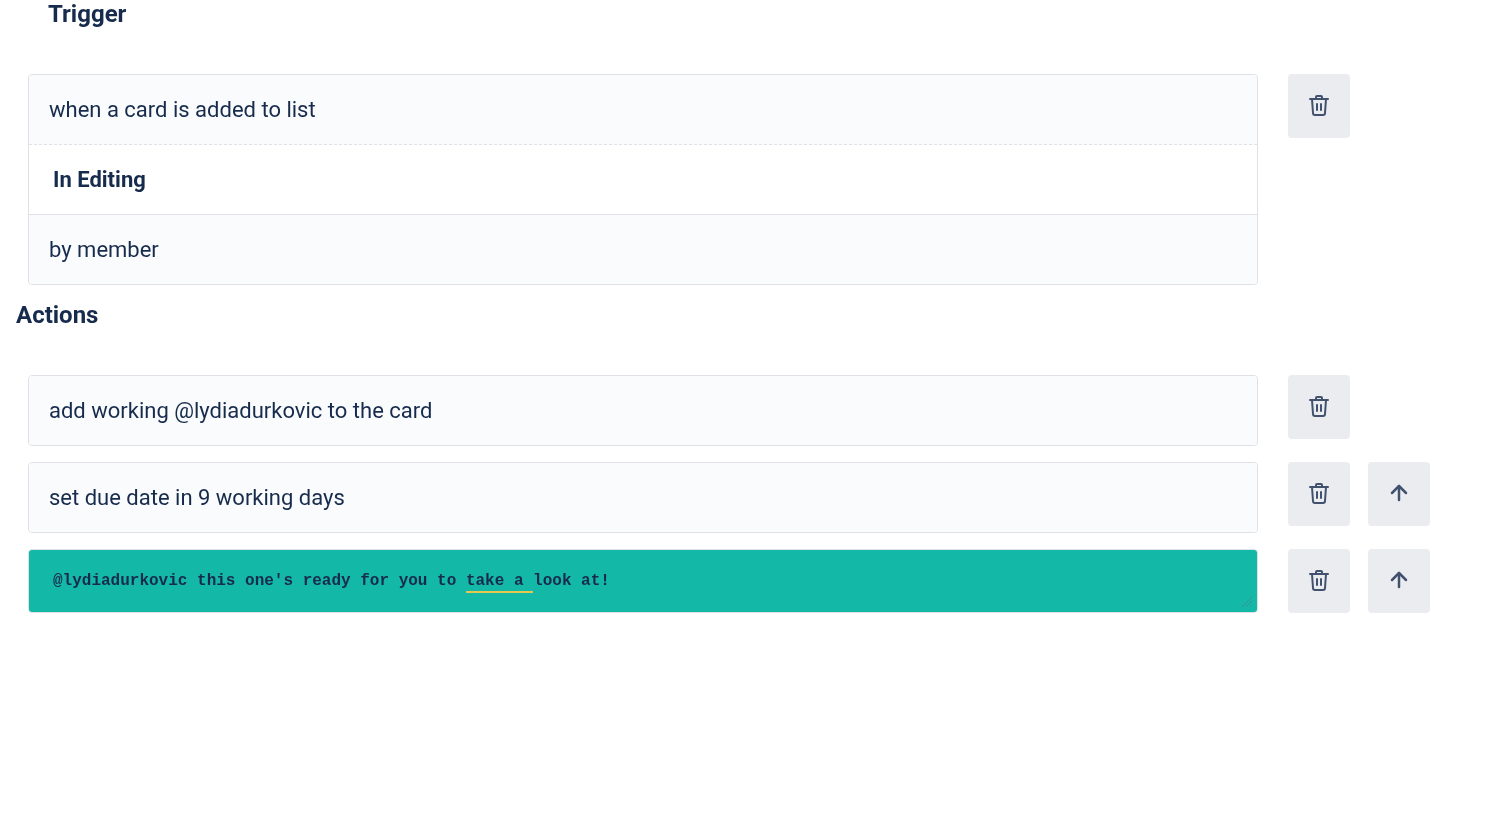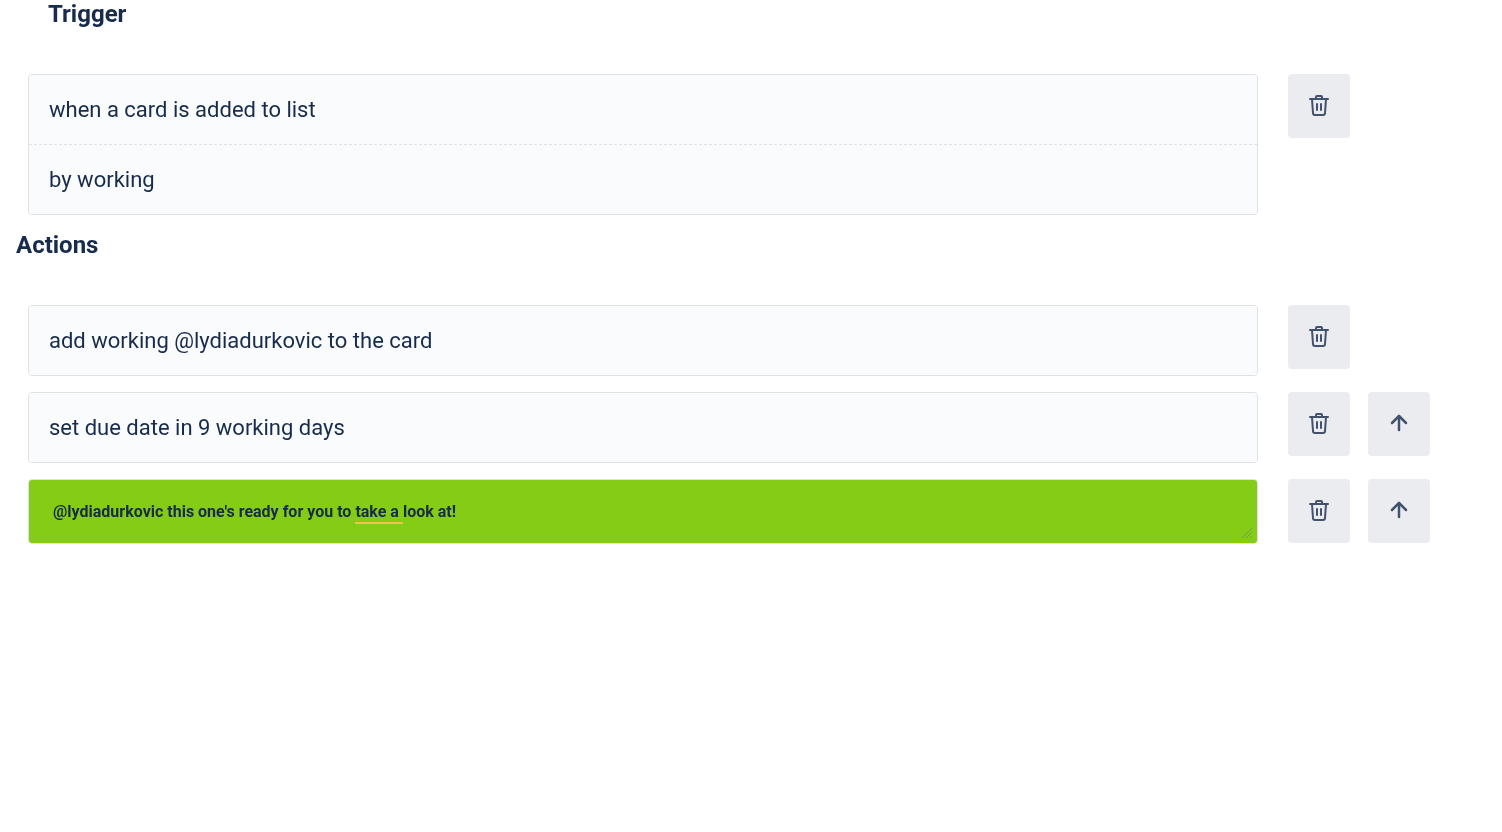--- a/index.html
+++ b/index.html
@@ -41,25 +41,26 @@
       border-bottom: 1px dashed #dfe1e6;
     }
     .block-segment:last-child { border-bottom: none; }
     .block-segment.solid-divider { border-bottom-style: solid; }
     .block-segment-white {
       background: #ffffff;
       font-weight: 700;
       padding-left: 24px;
     }
     .block-segment-textarea {
-      background: #84cc16;
+      background: #14b8a6;
       font-weight: 700;
       padding: 22px 20px 22px 24px;
       position: relative;
       resize: both;
+      font-family: Liberation Mono, monospace;
     }
     .underline-word {
       border-bottom: 2px solid #e6c84f;
       padding-bottom: 1px;
     }
     .resize-handle {
       position: absolute;
       right: 4px;
       bottom: 4px;
       width: 12px;
@@ -89,21 +90,22 @@
 </head>
 <body>
 
 <div class="container">
 
   <h2 class="section-title first">Trigger</h2>
 
   <div class="block-row">
     <div class="block">
       <div class="block-segment">when a card is added to list</div>
-      <div class="block-segment" style="border-bottom:none">by working</div>
+      <div class="block-segment block-segment-white solid-divider">In Editing</div>
+      <div class="block-segment" style="border-bottom:none">by member</div>
     </div>
     <div class="controls">
       <button class="icon-btn">
         <span>
           <svg viewBox="0 0 24 24" fill="none" stroke="currentColor" stroke-width="2" stroke-linecap="round" stroke-linejoin="round">
               <polyline points="3 6 5 6 21 6"></polyline>
               <path d="M19 6l-1 14a2 2 0 0 1-2 2H8a2 2 0 0 1-2-2L5 6"></path>
               <path d="M10 11v6"></path>
               <path d="M14 11v6"></path>
               <path d="M9 6V4a1 1 0 0 1 1-1h4a1 1 0 0 1 1 1v2"></path>

